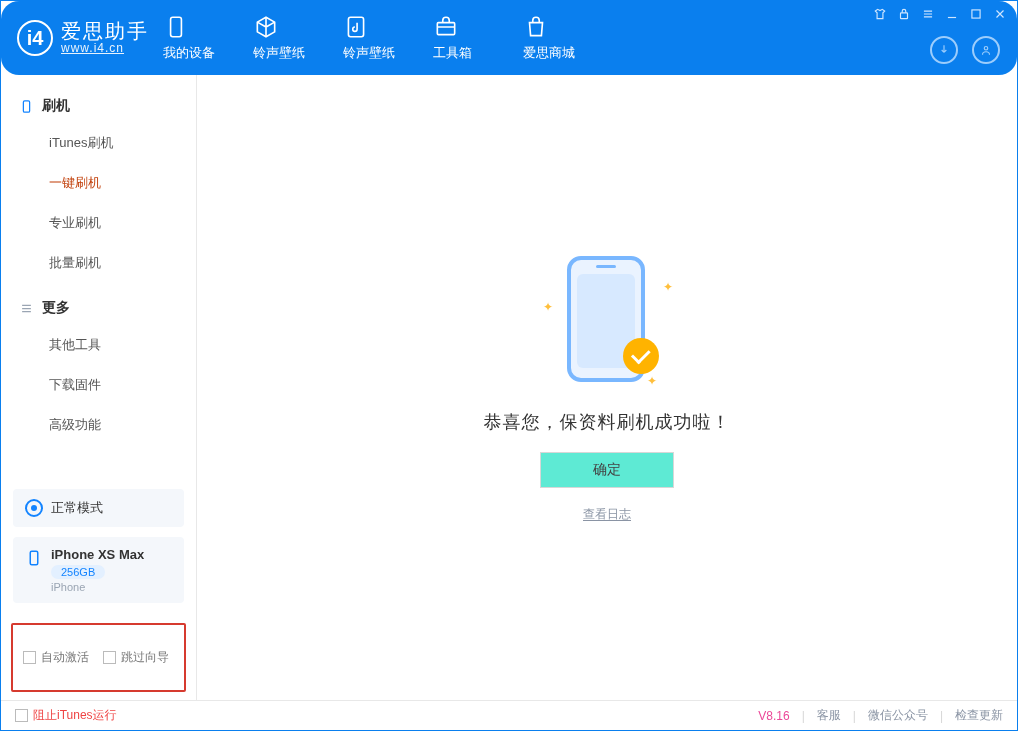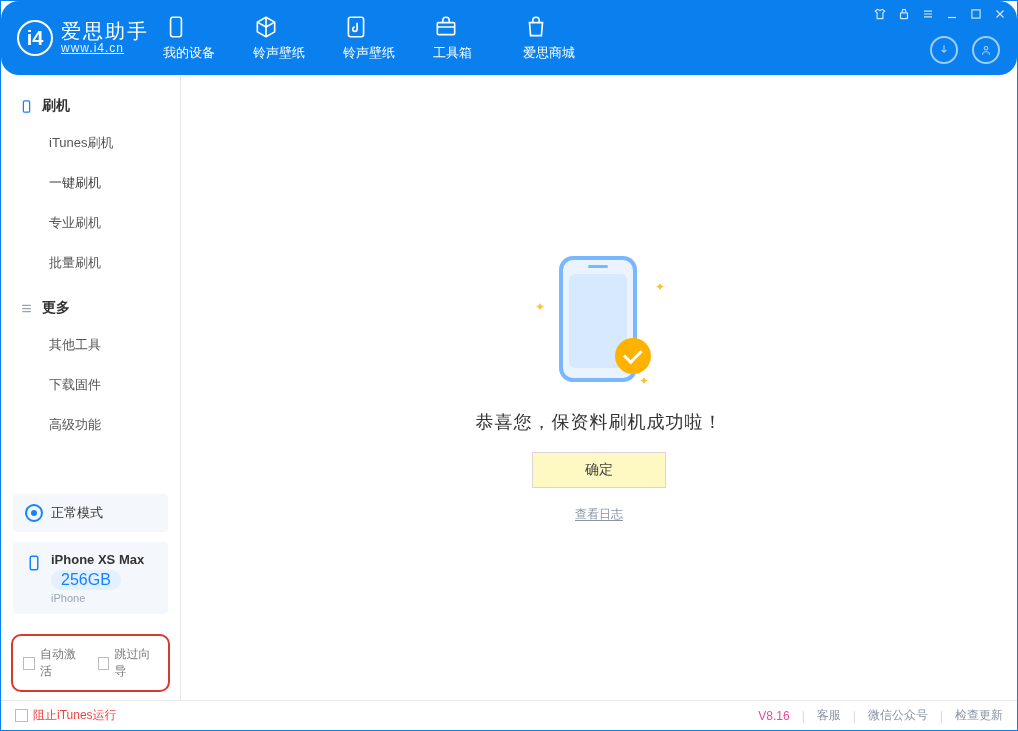--- a/index.html
+++ b/index.html
@@ -19,49 +19,49 @@
 .top-tab svg, .top-tab .ico { width: 26px; height: 26px; }
 
 .header-right { margin-left: auto; display: flex; align-items: flex-start; padding: 6px 10px 0 0; gap: 8px; color: #cfe6ff; }
 .header-right .mini { display: flex; gap: 10px; font-size: 13px; }
 .header-right .mini span, .header-right .mini svg { cursor: pointer; width: 14px; height: 14px; }
 .header-big { position: absolute; right: 18px; top: 36px; display: flex; gap: 14px; }
 .header-big .circle { width: 28px; height: 28px; border: 2px solid #9ccdfc; border-radius: 50%; display: flex; align-items: center; justify-content: center; color: #9ccdfc; cursor: pointer; }
 
 
 .body { display: flex; height: calc(731px - 74px - 30px - 2px); }
-.sidebar { width: 180px; border-right: 1px solid #e8e8e8; display: flex; flex-direction: column; font-size: 13px; color: #555; }
+.sidebar { width: 196px; border-right: 1px solid #e8e8e8; display: flex; flex-direction: column; font-size: 13px; color: #555; }
 .sb-scroll { flex: 1; padding-top: 14px; }
 .sb-header { display: flex; align-items: center; gap: 8px; padding: 8px 18px; font-weight: 600; color: #333; font-size: 14px; }
 .sb-item { padding: 11px 18px 11px 48px; cursor: pointer; }
-.sb-item.active { color: #404040; }
+.sb-item.active { color: #c2410c; }
 
 .sb-device-area { padding: 0 12px 10px; }
 .sb-card { background: #f4f7fb; border-radius: 4px; padding: 10px 12px; margin-bottom: 10px; display: flex; align-items: center; gap: 8px; font-size: 13px; color: #333; }
 .sb-card small { display:block; color:#9aa5b3; font-size:11px; margin-top:2px;}
-.badge { display:inline-block; background:#e3f0ff; color:#1384ff; border-radius:10px; padding:1px 10px; font-size:16px; margin-top:3px;}
+.badge { display:inline-block; background:#e3f0ff; color:#1384ff; border-radius:10px; padding:1px 10px; font-size:11px; margin-top:3px;}
 .dot-icon{ width:18px;height:18px;border:2px solid #1384ff;border-radius:50%;display:flex;align-items:center;justify-content:center;}
 .dot-icon::after{content:"";width:6px;height:6px;background:#1384ff;border-radius:50%;}
 
-.sb-checks { border: 2px solid #d63a2f; border-radius: 10px; padding: 10px 10px; display: flex; gap: 14px; font-size: 12px; color: #777; margin: 0 10px 8px; }
+.sb-checks { border: 2px solid #d63a2f; border-radius: 2px; padding: 24px 10px; display: flex; gap: 14px; font-size: 12px; color: #777; margin: 0 10px 8px; }
 .chk { display: flex; align-items: center; gap: 5px; cursor: pointer; }
 .chk .box { width: 13px; height: 13px; border: 1px solid #bbb; background:#fff; }
 
 
 .main { flex: 1; display: flex; flex-direction: column; align-items: center; justify-content: center; gap: 18px; color:#333; }
 .illus { position: relative; width: 140px; height: 140px; }
 .phone { width: 78px; height: 126px; border: 4px solid #79b7ff; border-radius: 14px; background:#eaf3ff; position:absolute; left:30px; top:4px;}
 .phone::before{content:"";position:absolute;left:50%;top:5px;width:20px;height:3px;background:#79b7ff;border-radius:2px;transform:translateX(-50%);}
 .phone::after{content:"";position:absolute;left:6px;right:6px;top:14px;bottom:10px;background:#d7e9ff;border-radius:6px;}
 .check-badge{position:absolute;right:18px;bottom:18px;width:36px;height:36px;background:#ffb300;border-radius:50%;display:flex;align-items:center;justify-content:center;}
 .check-badge::after{content:"";width:14px;height:8px;border-left:3px solid #fff;border-bottom:3px solid #fff;transform:rotate(-45deg) translate(1px,-2px);}
 .spark{position:absolute;font-size:12px;color:#ffbf3c;}
 .s1{left:6px;top:48px}.s2{right:4px;top:28px}.s3{right:20px;bottom:4px}
 .msg { font-size: 18px; color:#333; letter-spacing: 1px; }
-.ok-btn { border:1px solid #d7d7d7; background:#fef9c3; padding:8px 52px; font-size:14px; cursor:pointer; color:#444;}
+.ok-btn { border:1px solid #d7d7d7; background:#5eead4; padding:8px 52px; font-size:14px; cursor:pointer; color:#444;}
 .log-link { font-size:12px; color:#8a94a4; cursor:pointer; text-decoration: underline; text-underline-offset: 2px;}
 
 
 .footer { height: 30px; border-top:1px solid #e8e8e8; display:flex; align-items:center; font-size:12px; color:#8a94a4; padding:0 14px; }
 .footer .chk{ color:#ef4444;}
 .footer-right{ margin-left:auto; display:flex; align-items:center; gap:12px;}
 .footer-right a{ color:#8a94a4; cursor:pointer;text-align:center;}
 .divider{ color:#d7d7d7;}
 .ver{ color:#ec4899; }
 </style>

